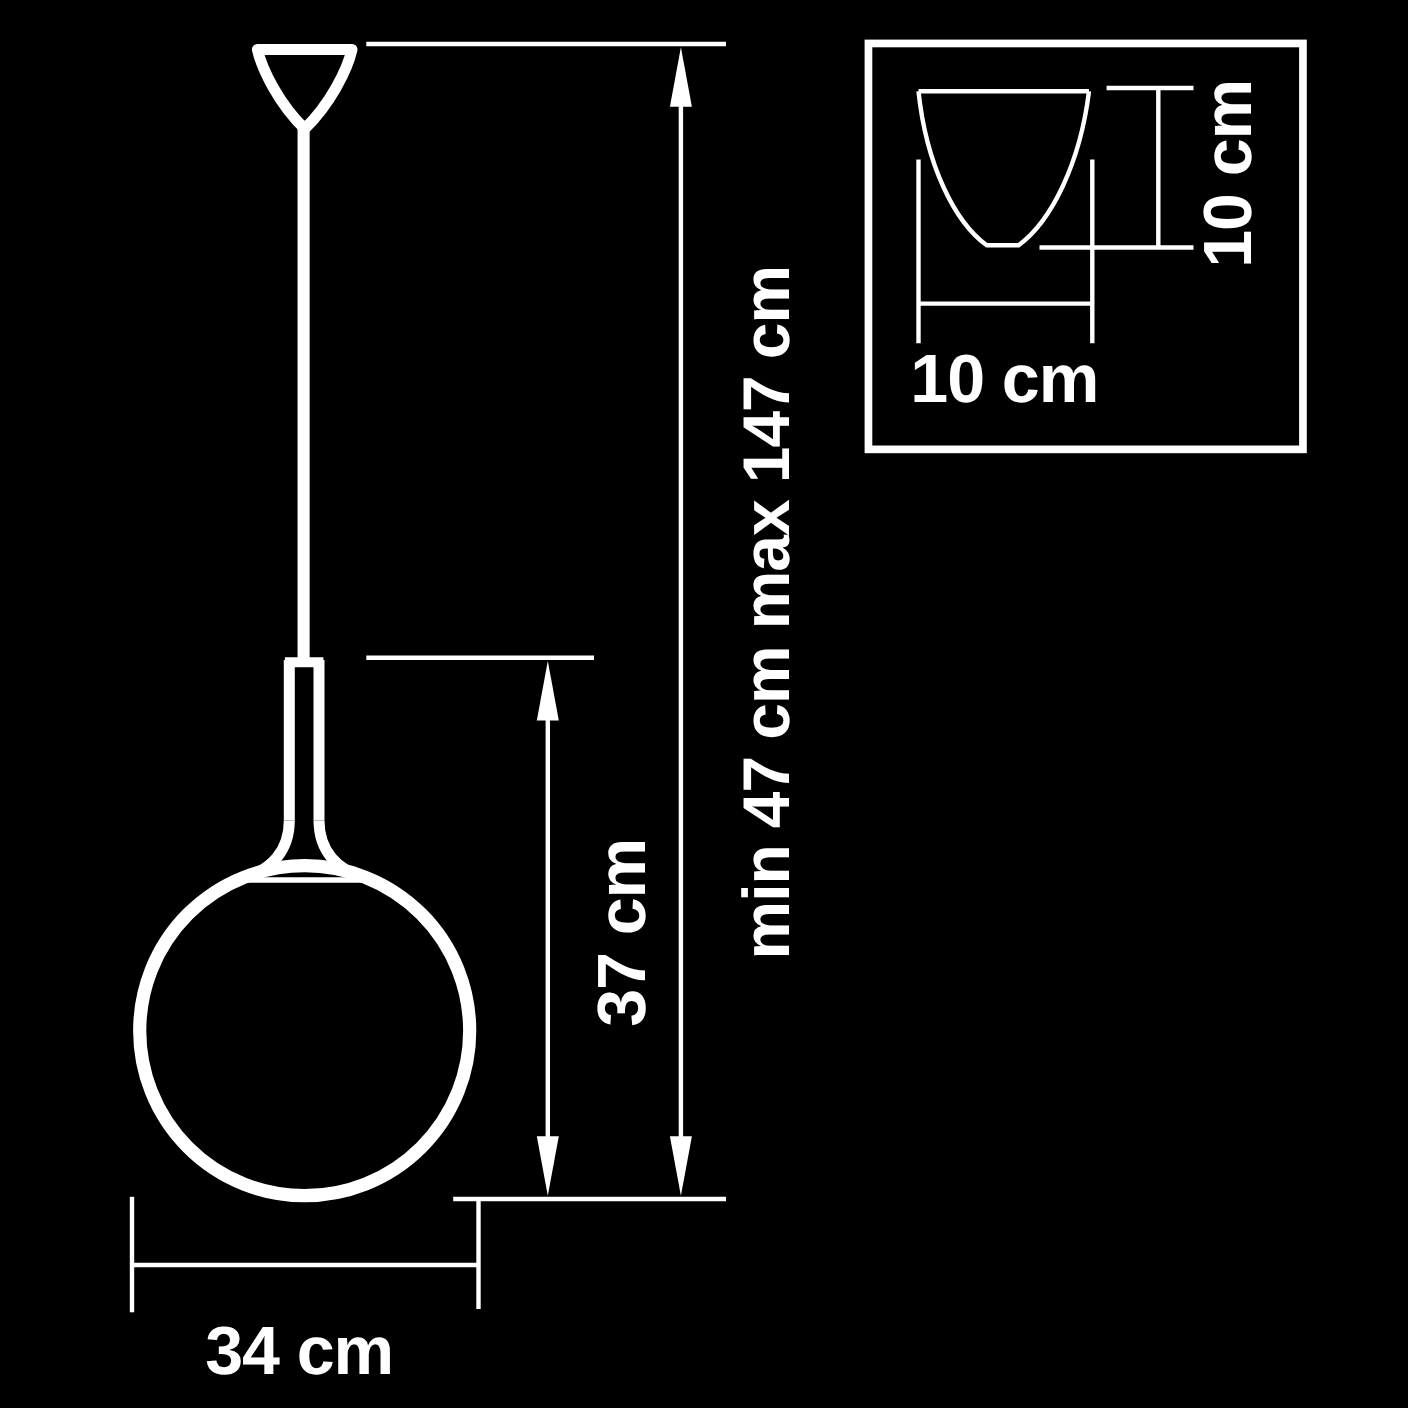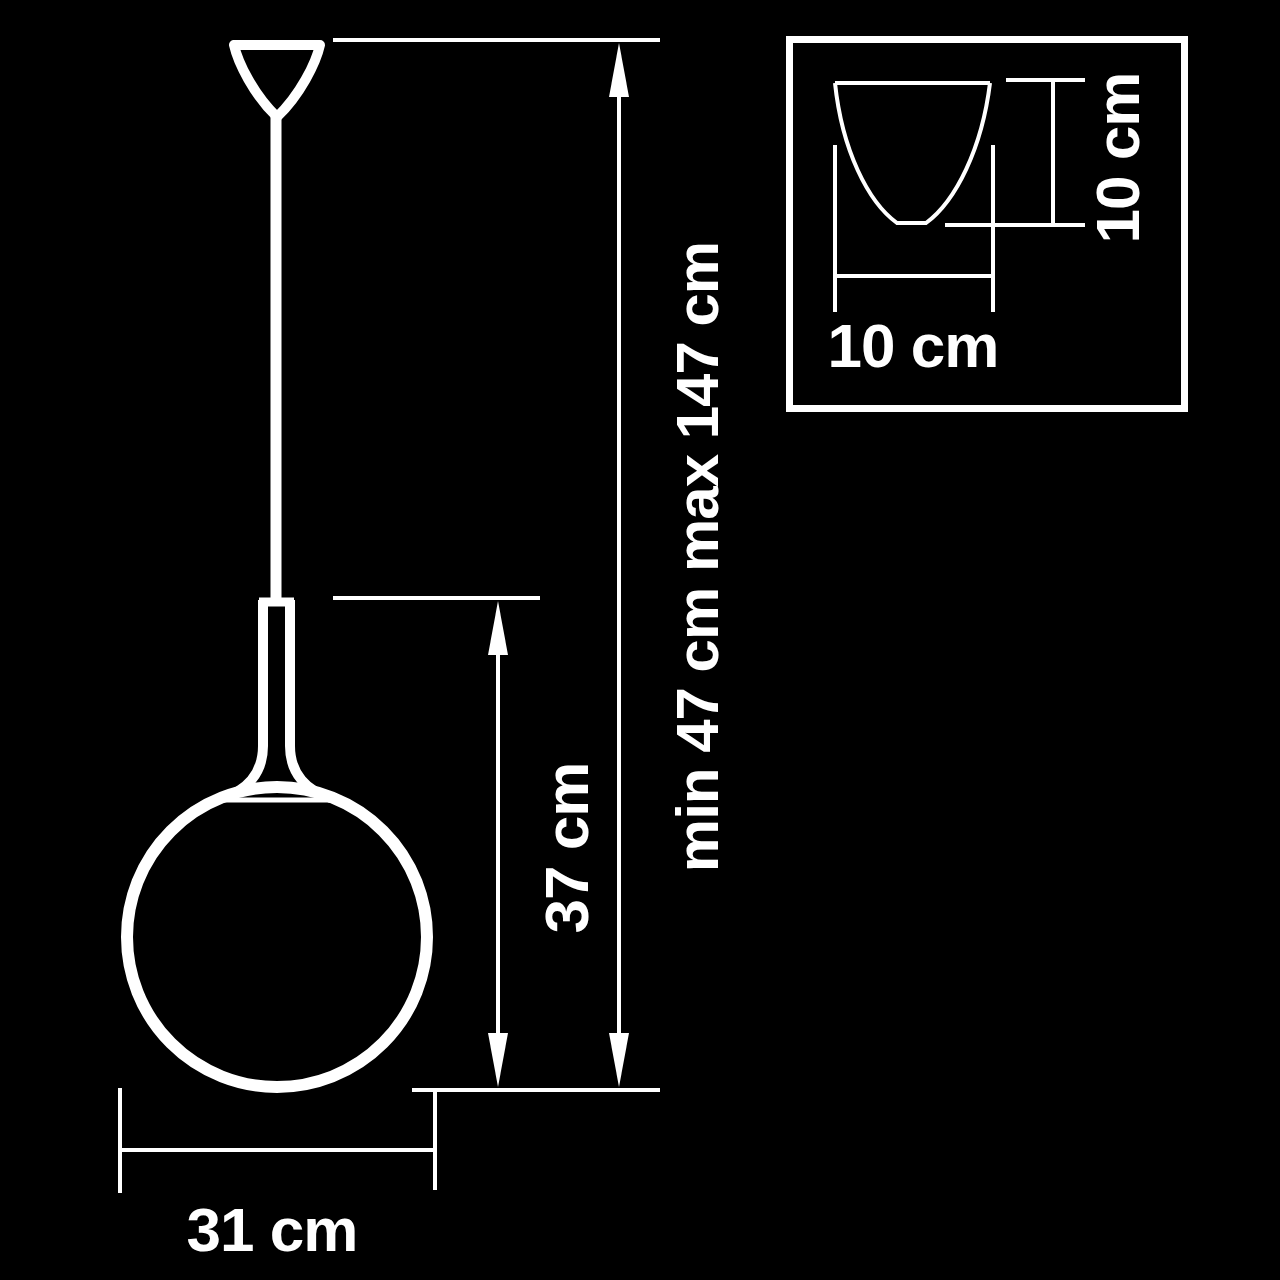--- a/index.html
+++ b/index.html
@@ -85,18 +85,18 @@
       <line x1="1006" y1="80" x2="1085" y2="80" stroke-width="4"></line>
       <line x1="1053" y1="80" x2="1053" y2="225" stroke-width="4"></line>
       <line x1="945" y1="225" x2="1085" y2="225" stroke-width="4"></line>
     </g>
   </svg>
 
   <div class="dim-label rot" style="left:697px;top:557px;font-size:60px;">min 47 cm max 147 cm</div>
 
   <div class="dim-label rot" style="left:566px;top:848px;">37 cm</div>
 
-  <div class="dim-label" style="left:272px;top:1229px;">31 cm</div>
+  <div class="dim-label" style="left:272px;top:1229px;">34 cm</div>
 
   <div class="dim-label" style="left:913px;top:345px;">10 cm</div>
 
   <div class="dim-label rot" style="left:1117px;top:158px;">10 cm</div>
 </div>
 
 </body></html>

